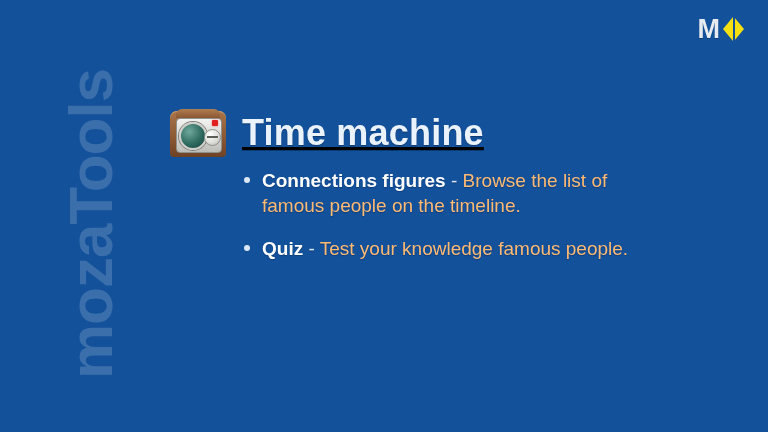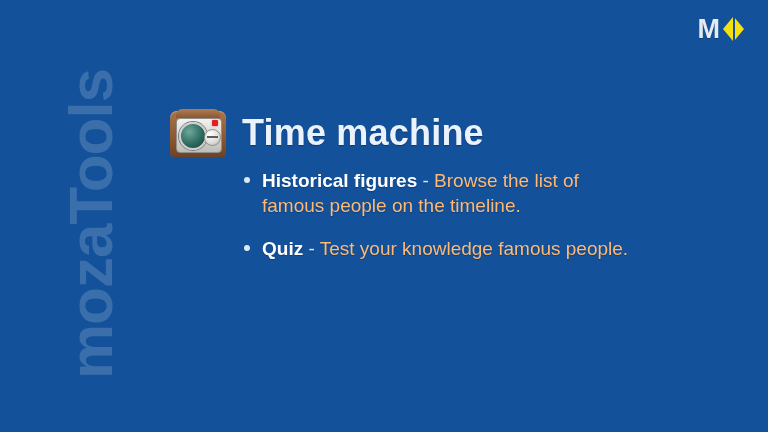--- a/index.html
+++ b/index.html
@@ -53,20 +53,21 @@
     white-space:nowrap;
     text-align:center;
     user-select:none;
   }
 
   
   .title-row{
     position:absolute;left:168px;top:104px;
     display:flex;align-items:center;gap:14px;
     height:58px;
+    text-decoration:underline;
   }
 
   
   .radio-icon{
     position:relative;width:60px;height:52px;
   }
   .radio-body{
     position:absolute;left:2px;top:4px;width:56px;height:46px;
     background:linear-gradient(180deg,#9c6a43 0%,#7d4f2e 55%,#6b insufficient 100%);
     background:linear-gradient(180deg,#a9744a 0%,#8a5733 60%,#6d4225 100%);
@@ -164,21 +165,21 @@
       <div class="radio-dial-small"></div>
       <div class="radio-led"></div>
     </div>
     <div class="page-title">Time machine</div>
   </div>
 
   <div class="bullets">
 
     <div class="bullet">
       <span class="dot"></span>
-      <span class="term">Historical figures</span><span class="dash"> - </span><span class="desc">Browse the list of famous people on the timeline.</span>
+      <span class="term">Connections figures</span><span class="dash"> - </span><span class="desc">Browse the list of famous people on the timeline.</span>
     </div>
 
 
     <div class="bullet">
       <span class="dot"></span>
       <span class="term">Quiz</span><span class="dash"> - </span><span class="desc">Test your knowledge famous people.</span>
     </div>
 
   </div>
 

